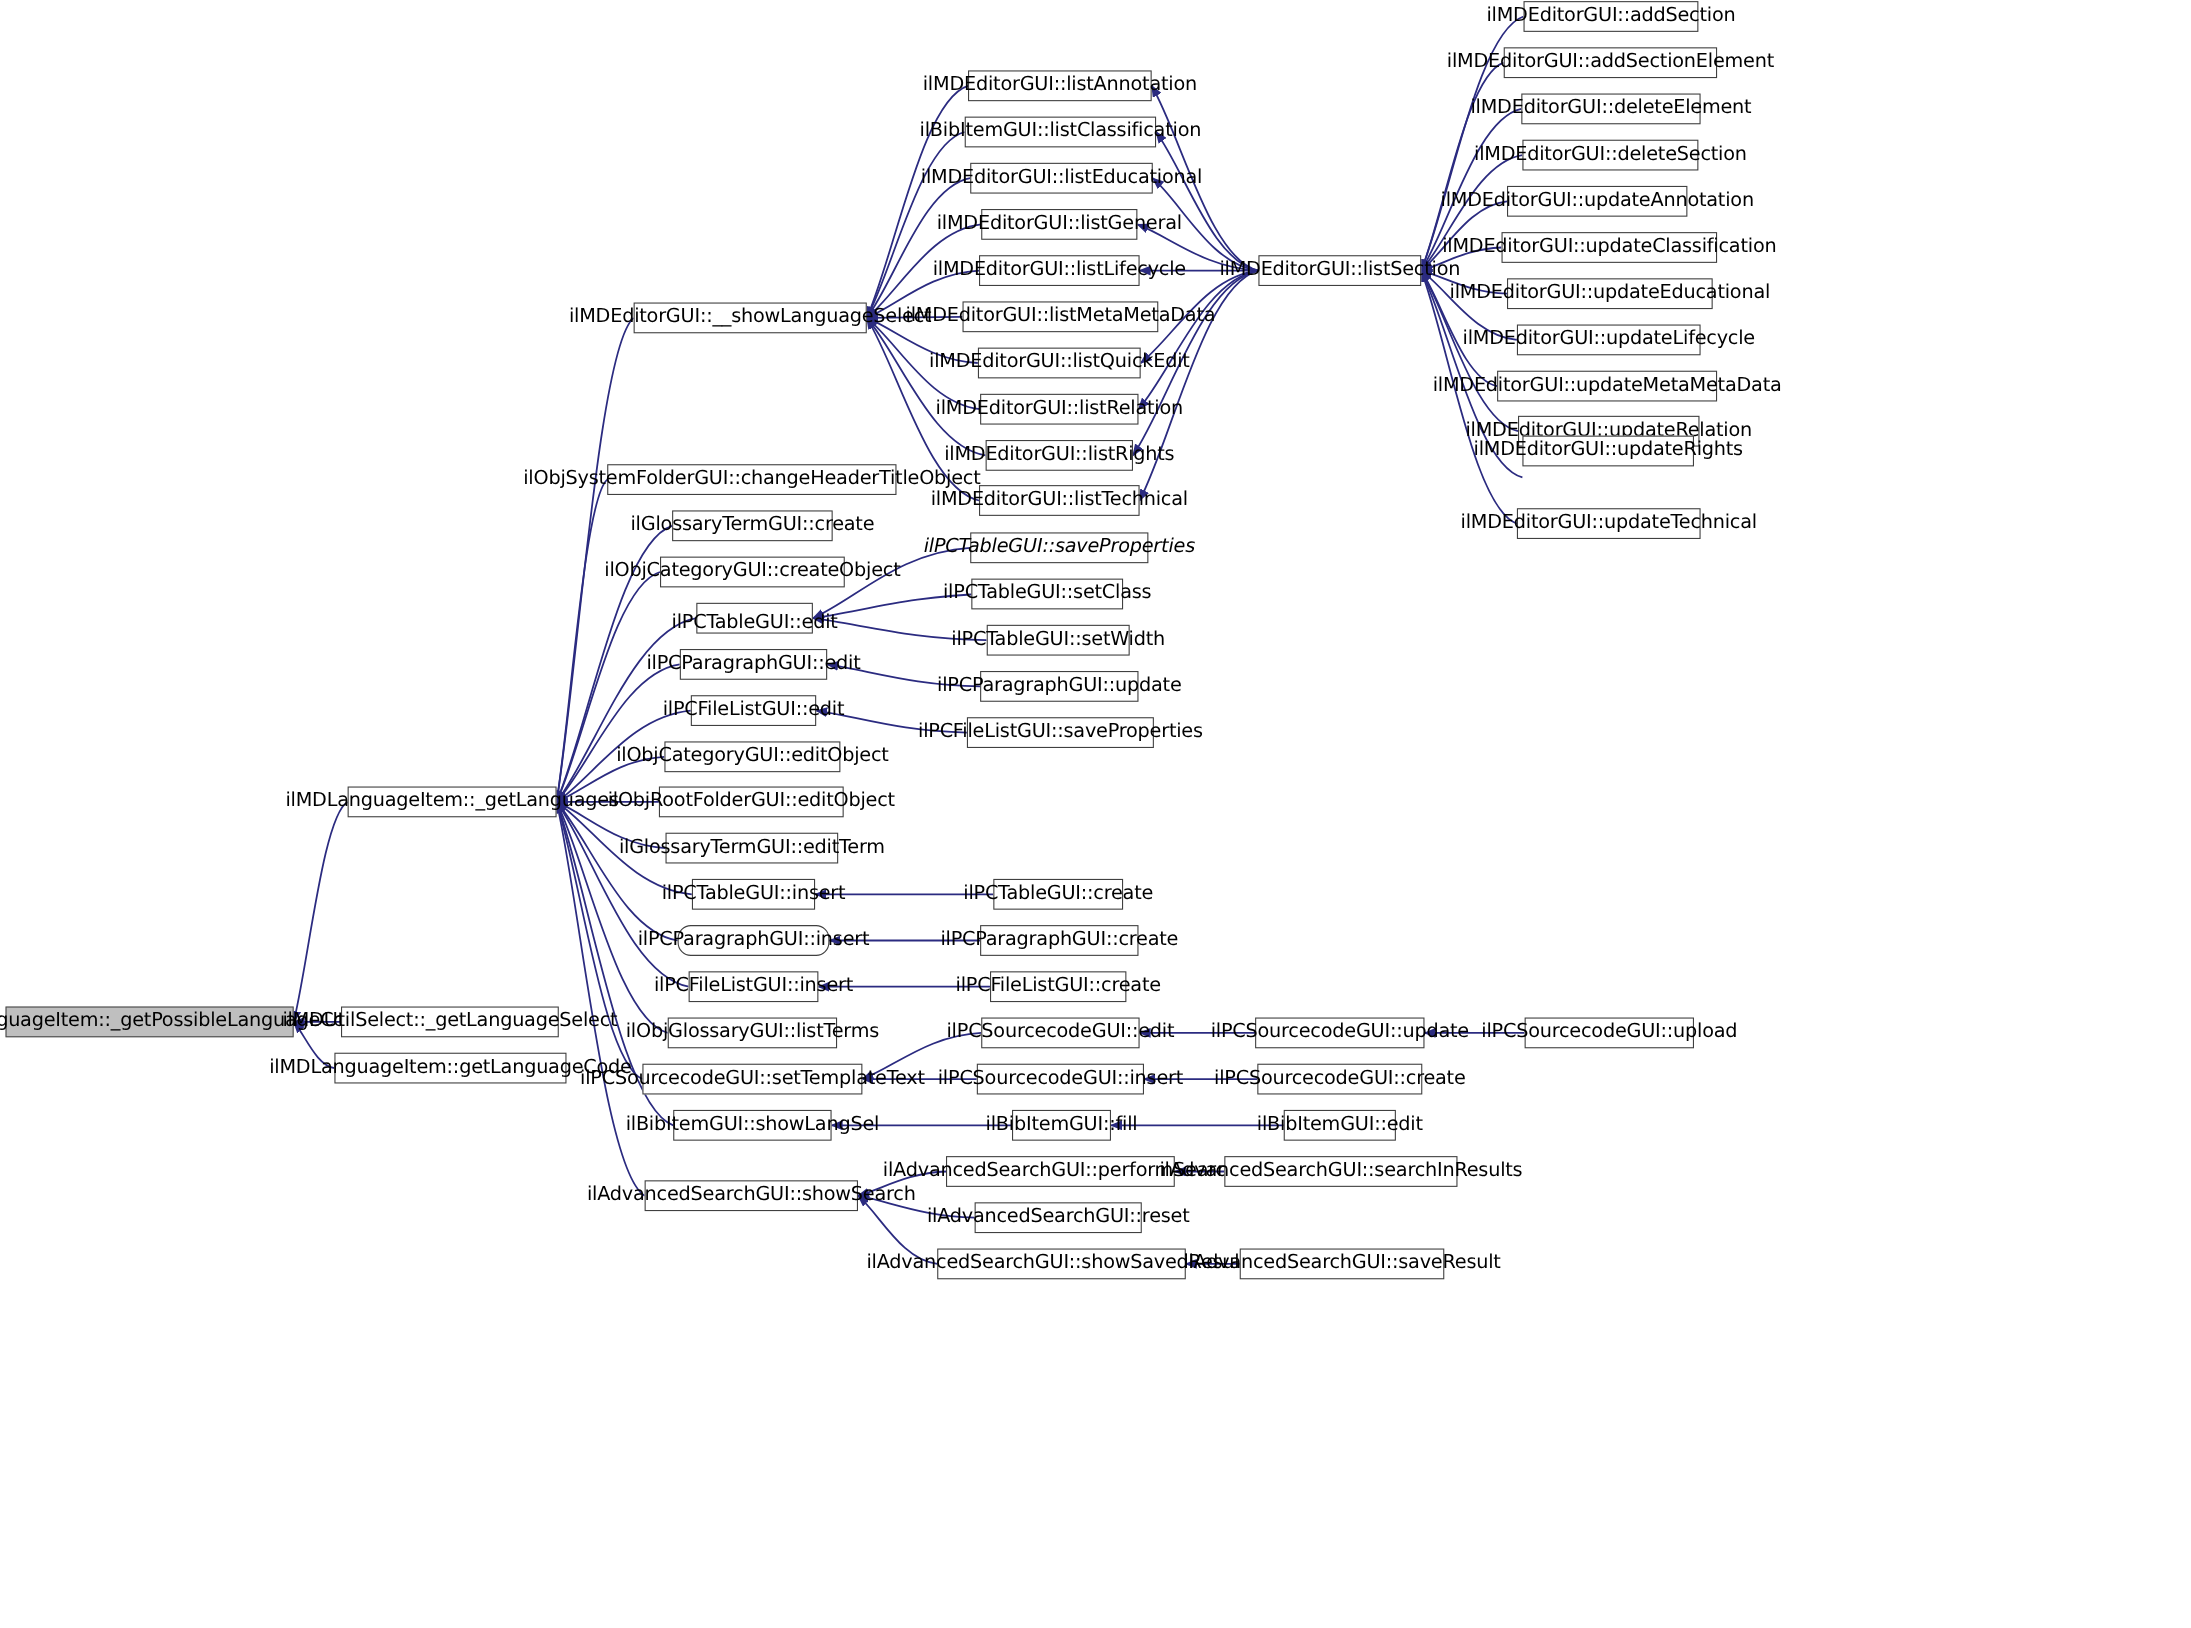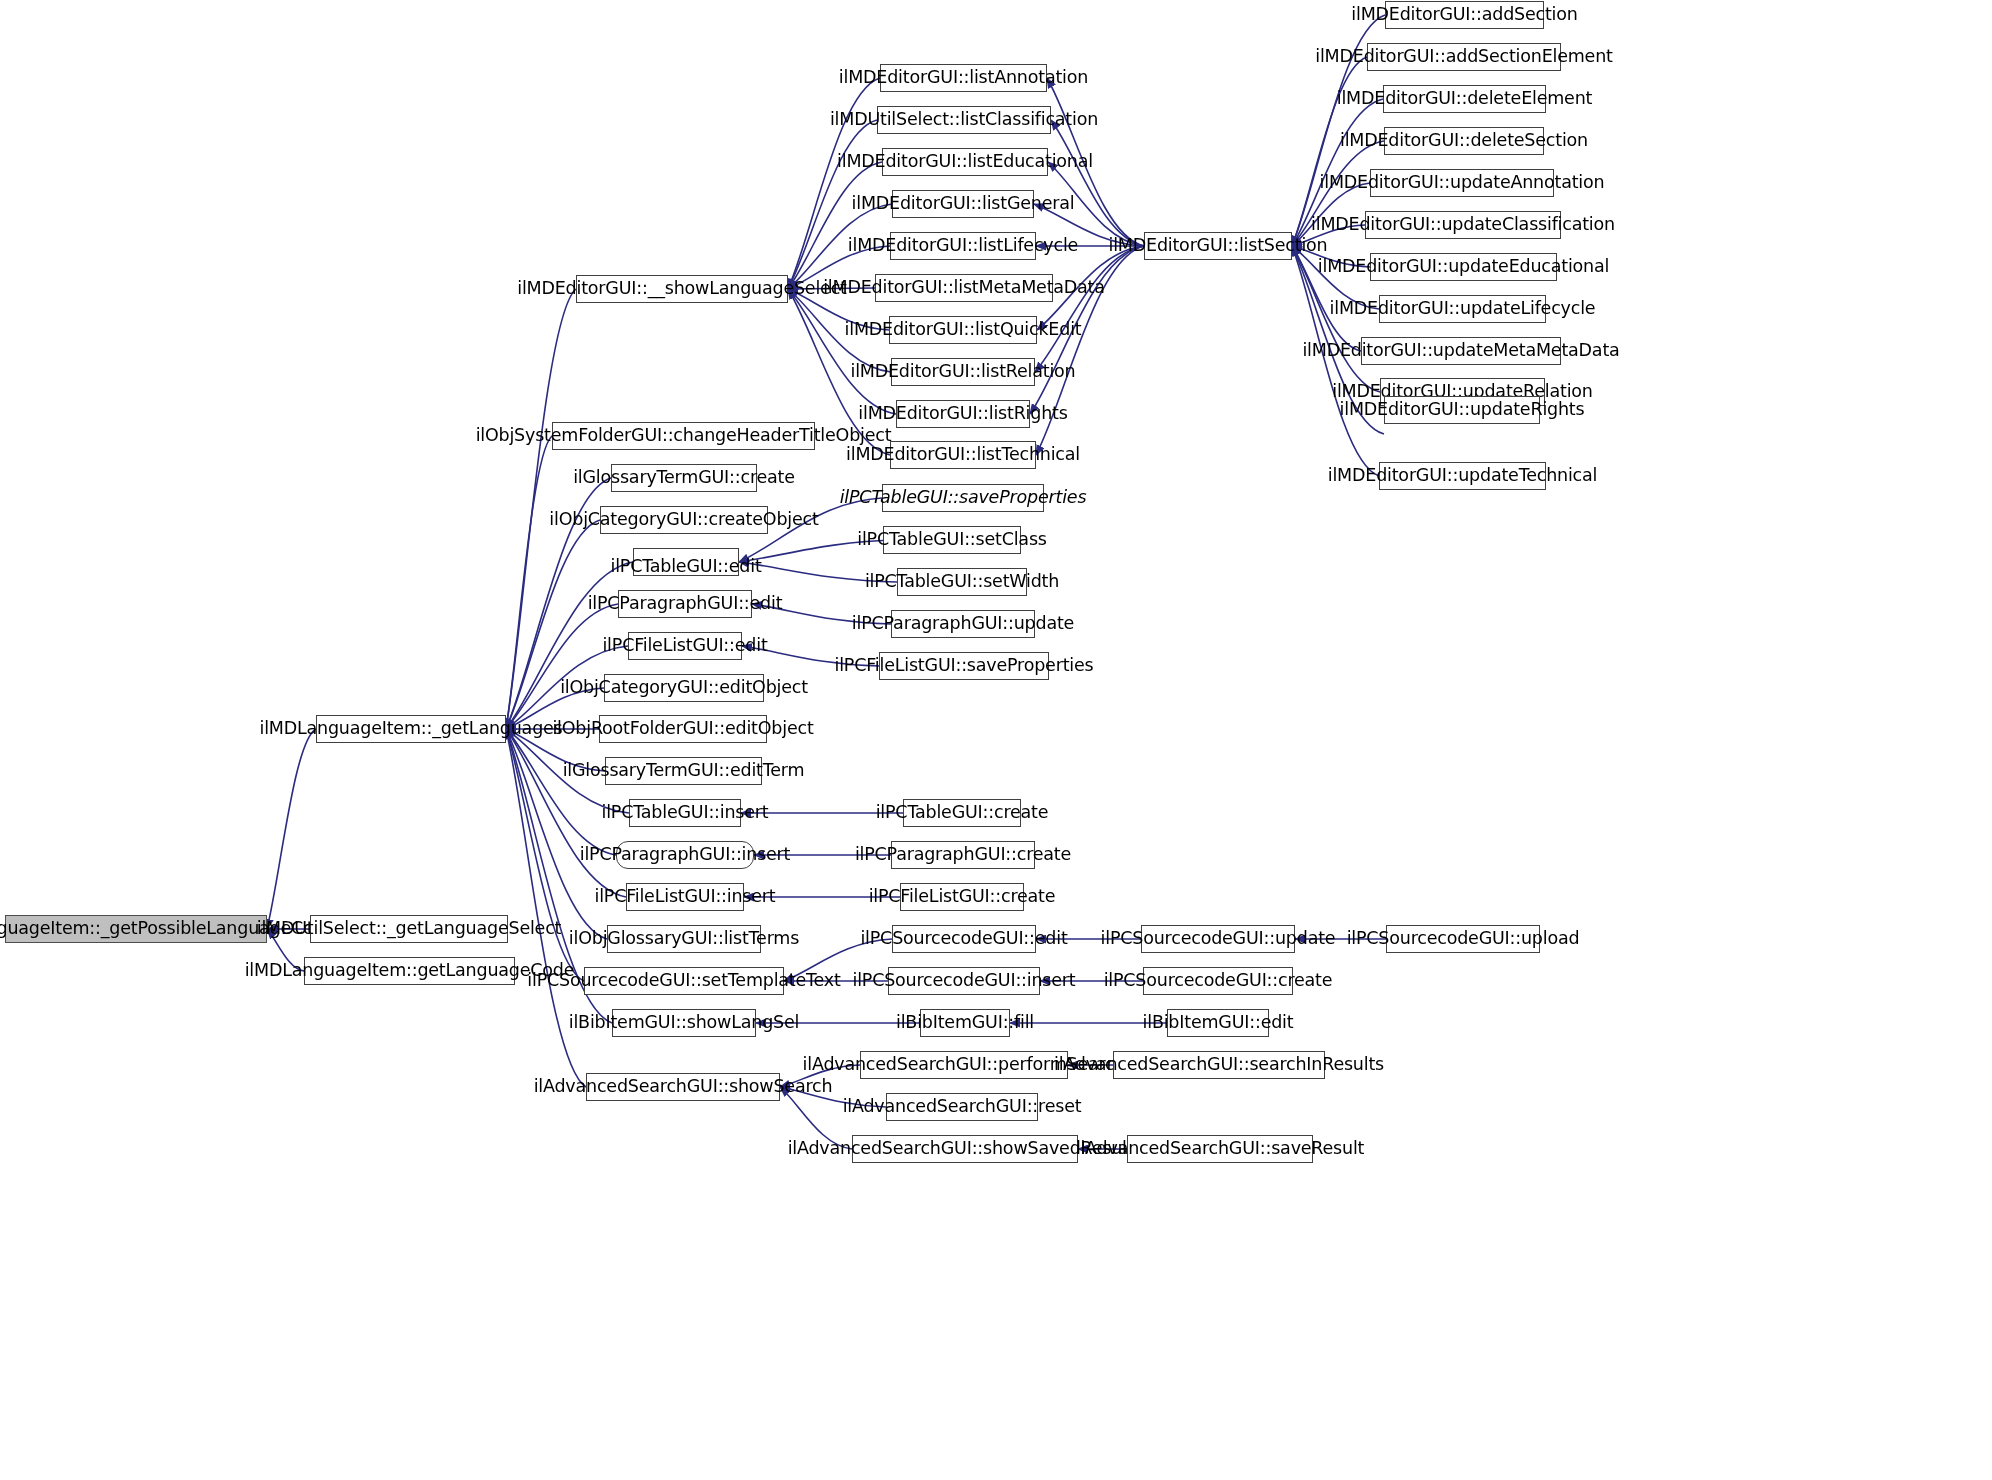--- a/index.html
+++ b/index.html
@@ -111,21 +111,21 @@
       <div class="node" style="left: 576px; top: 275px; width: 212px; height: 28px;">
         <span class="node-label">ilMDEditorGUI::__showLanguageSelect</span>
       </div>
       <div class="node" style="left: 316px; top: 715px; width: 190px; height: 28px;">
         <span class="node-label">ilMDLanguageItem::_getLanguages</span>
       </div>
       <div class="node" style="left: 880px; top: 64px; width: 167px; height: 28px;">
         <span class="node-label">ilMDEditorGUI::listAnnotation</span>
       </div>
       <div class="node" style="left: 877px; top: 106px; width: 174px; height: 28px;">
-        <span class="node-label">ilMDUtilSelect::listClassification</span>
+        <span class="node-label">ilBibItemGUI::listClassification</span>
       </div>
       <div class="node" style="left: 882px; top: 148px; width: 166px; height: 28px;">
         <span class="node-label">ilMDEditorGUI::listEducational</span>
       </div>
       <div class="node" style="left: 892px; top: 190px; width: 142px; height: 28px;">
         <span class="node-label">ilMDEditorGUI::listGeneral</span>
       </div>
       <div class="node" style="left: 890px; top: 232px; width: 146px; height: 28px;">
         <span class="node-label">ilMDEditorGUI::listLifecycle</span>
       </div>
@@ -152,21 +152,21 @@
       </div>
       <div class="node" style="left: 1367px; top: 43px; width: 194px; height: 28px;">
         <span class="node-label">ilMDEditorGUI::addSectionElement</span>
       </div>
       <div class="node" style="left: 1383px; top: 85px; width: 163px; height: 28px;">
         <span class="node-label">ilMDEditorGUI::deleteElement</span>
       </div>
       <div class="node" style="left: 1384px; top: 127px; width: 160px; height: 28px;">
         <span class="node-label">ilMDEditorGUI::deleteSection</span>
       </div>
-      <div class="node" style="left: 1370px; top: 169px; width: 184px; height: 28px;">
+      <div class="node" style="left: 1370px; top: 169px; width: 164px; height: 28px;">
         <span class="node-label">ilMDEditorGUI::updateAnnotation</span>
       </div>
       <div class="node" style="left: 1365px; top: 211px; width: 196px; height: 28px;">
         <span class="node-label">ilMDEditorGUI::updateClassification</span>
       </div>
       <div class="node" style="left: 1370px; top: 253px; width: 187px; height: 28px;">
         <span class="node-label">ilMDEditorGUI::updateEducational</span>
       </div>
       <div class="node" style="left: 1379px; top: 295px; width: 167px; height: 28px;">
         <span class="node-label">ilMDEditorGUI::updateLifecycle</span>

